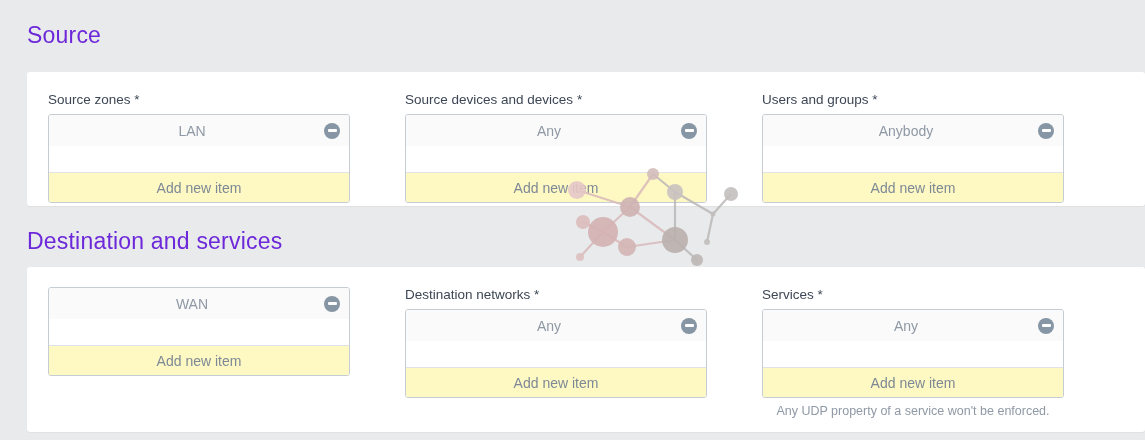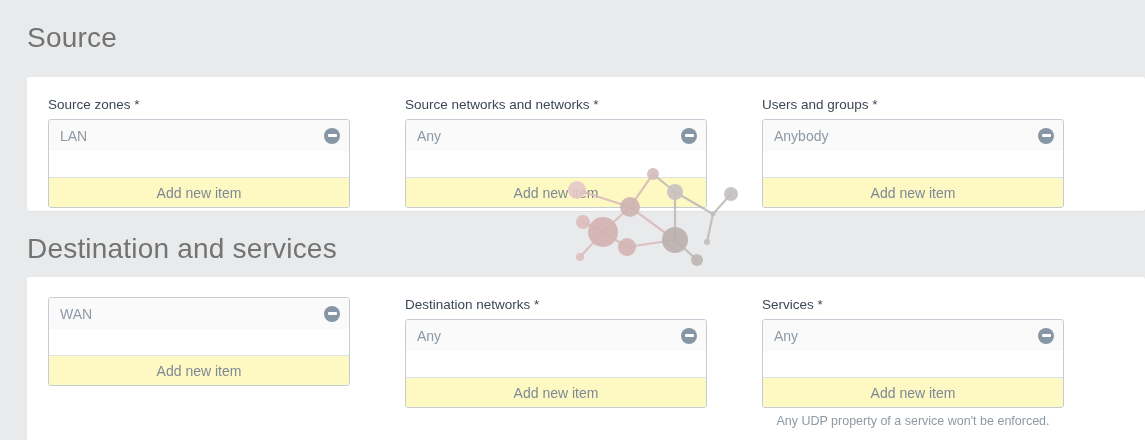--- a/index.html
+++ b/index.html
@@ -38,22 +38,22 @@
     top: 32px;
     font-size: 33px;
     color: #e0b7b7;
     letter-spacing: 0.2px;
     font-family: "DejaVu Sans", sans-serif;
     white-space: nowrap;
   }
 
   
   .section-heading {
-    font-size: 28px;
-    color: #737373;
+    font-size: 23px;
+    color: #6d28d9;
     font-weight: 400;
     letter-spacing: 0.2px;
     padding-left: 27px;
   }
 
   
   .card {
     background: #ffffff;
     border-radius: 3px;
     margin-left: 27px;
@@ -78,20 +78,21 @@
     margin-bottom: 7px;
     white-space: nowrap;
   }
   .req { color: #3c4654; }
 
   .listbox {
     border: 1px solid #c5ccd3;
     border-radius: 3px;
     background: #ffffff;
     overflow: hidden;
+    text-align: center;
   }
   .lb-item {
     background: #fafafa;
     height: 31px;
     display: flex;
     align-items: center;
     padding: 0 9px 0 11px;
     position: relative;
     box-sizing: border-box;
   }
@@ -165,21 +166,21 @@
                   <i></i>
                 </span>
             </div>
             <div class="lb-empty"></div>
             <div class="lb-add">Add new item</div>
           </div>
         </div>
 
         <div class="col gap">
           <div class="field-label">
-            <span>Source networks and networks</span>
+            <span>Source devices and devices</span>
             <span class="req">*</span>
           </div>
           <div class="listbox">
             <div class="lb-item">
               <span class="lb-item-label">Any</span>
               <span class="remove-icon">
                   <i></i>
                 </span>
             </div>
             <div class="lb-empty"></div>

